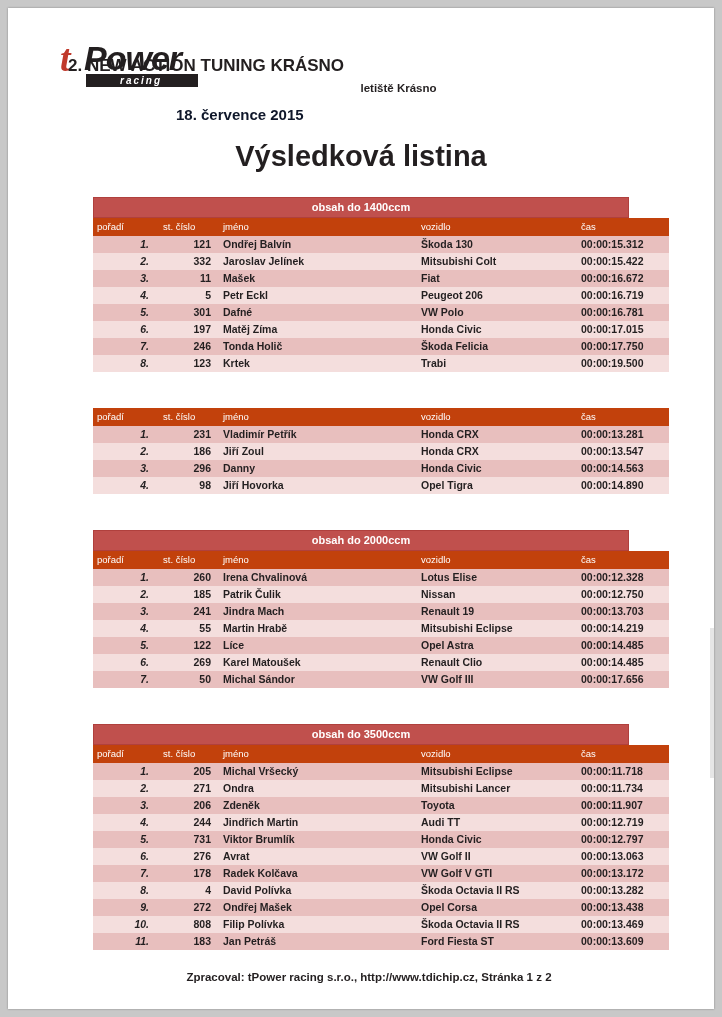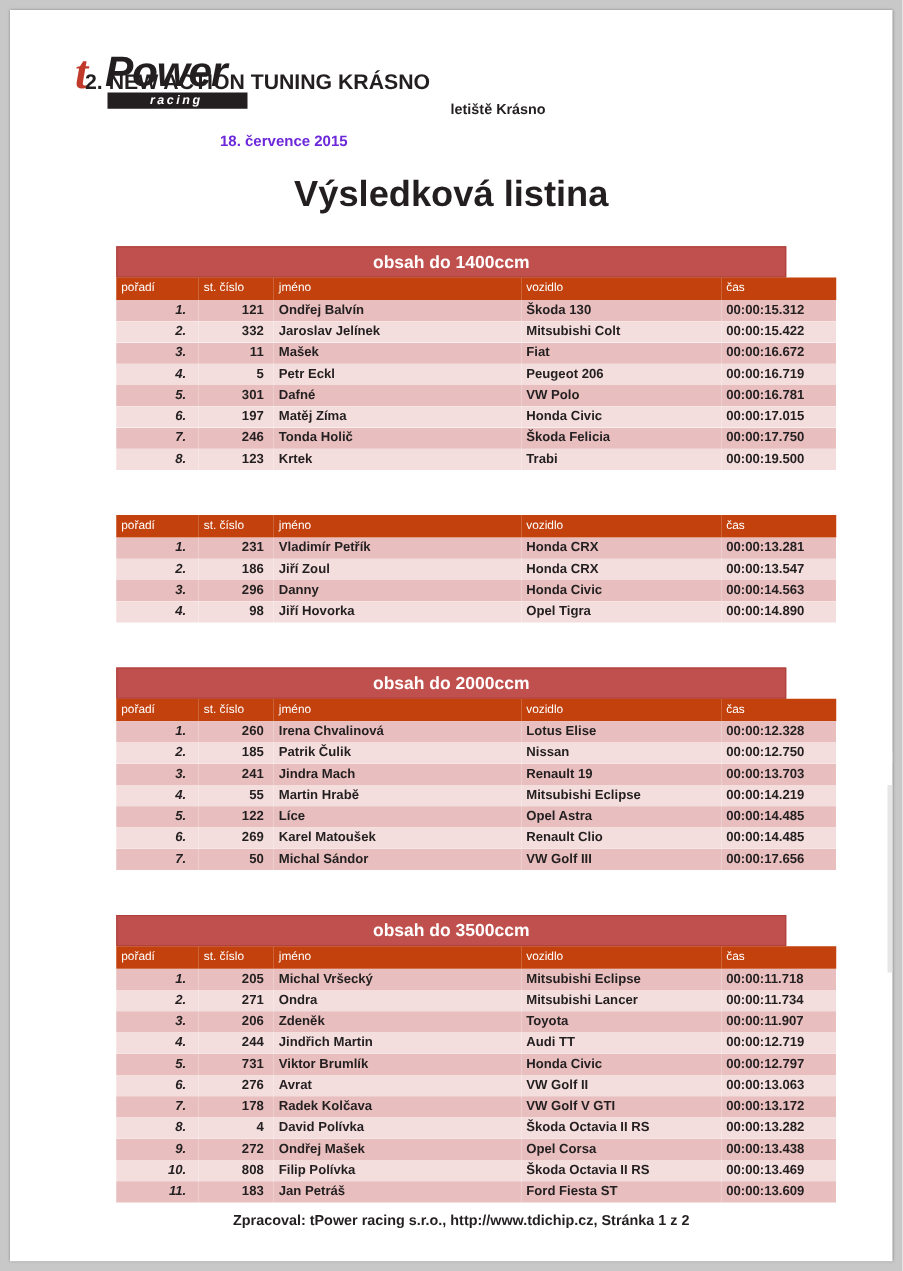--- a/index.html
+++ b/index.html
@@ -121,23 +121,23 @@
     text-align: center;
     font-size: 11.5px;
     font-weight: bold;
     color: #231f20;
     padding-left: 75px;
   }
   .event-date {
     position: absolute;
     left: 168px;
     top: 98px;
-    font-size: 12px;
-    font-weight: bold;
-    color: #6d28d9;
+    font-size: 15px;
+    font-weight: bold;
+    color: #0f172a;
   }
   .doc-title {
     margin-top: 12px;
     text-align: center;
     font-size: 29px;
     font-weight: bold;
     color: #231f20;
     letter-spacing: 0px;
   }
 
@@ -145,21 +145,21 @@
   .tables {
     margin-top: 24px;
   }
   .cat-block {
     margin: 0 auto 36px auto;
     width: 536px;
   }
   .cat-title {
     background: #c0504d;
     color: #ffffff;
-    font-size: 14px;
+    font-size: 11px;
     font-weight: bold;
     text-align: center;
     padding: 3px 0 4px 0;
     border: 1px solid #b0403d;
     box-sizing: border-box;
   }
   table.results {
     width: 100%;
     border-collapse: collapse;
     table-layout: fixed;

